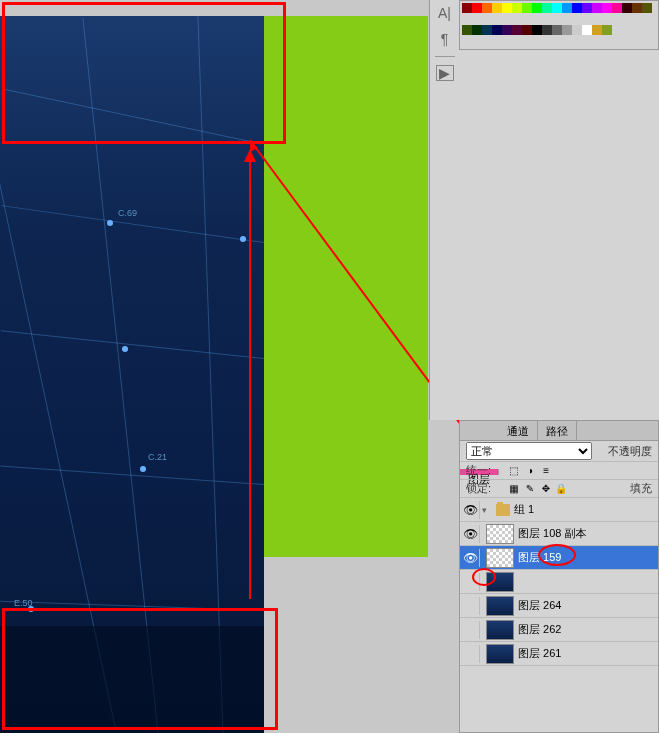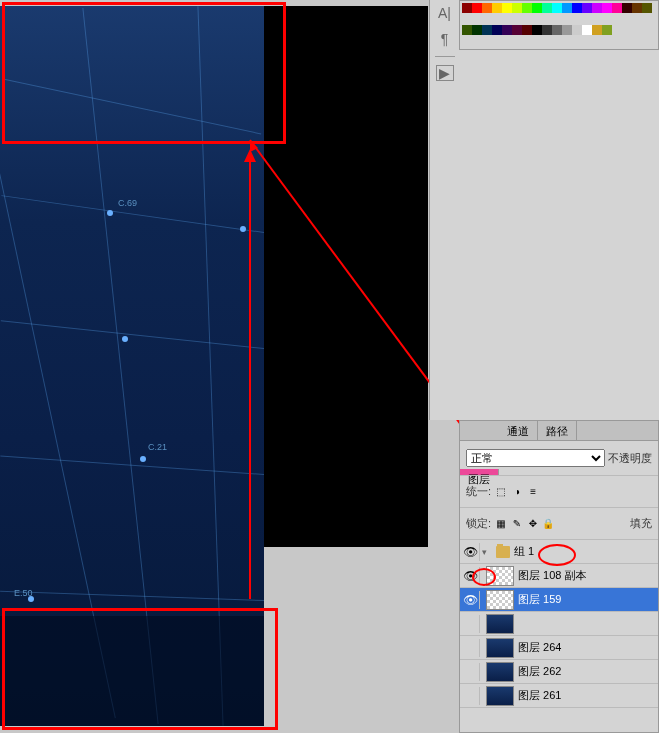--- a/index.html
+++ b/index.html
@@ -1,18 +1,18 @@
 <!DOCTYPE html>
 <html><head>
 <meta charset="utf-8">
 <style>
 * { margin: 0; padding: 0; box-sizing: border-box; }
 body { width: 659px; height: 733px; background: #c8c8c8; font-family: Arial, sans-serif; font-size: 11px; overflow: hidden; position: relative; }
 
-.canvas-area { position: absolute; left: 0; top: 6px; width: 428px; height: 541px; background: #000000; }
+.canvas-area { position: absolute; left: 0; top: 16px; width: 428px; height: 541px; background: #84cc16; }
 .canvas { position: absolute; left: 0; top: 0; width: 264px; height: 720px; background: linear-gradient(180deg, #1a3a6e 0%, #0d2550 30%, #0a1f48 60%, #061838 100%); overflow: hidden; }
 .grid-line { position: absolute; background: rgba(100,180,255,0.3); }
 .grid-node { position: absolute; width: 6px; height: 6px; background: #6ab0ff; border-radius: 50%; }
 .grid-label { position: absolute; color: #5a90c0; font-size: 9px; }
 .bottom-dark { position: absolute; bottom: 0; left: 0; width: 264px; height: 110px; background: rgba(0,10,30,0.6); }
 
 .red-box { position: absolute; border: 3px solid #ff0000; pointer-events: none; }
 .red-arrow { position: absolute; pointer-events: none; }
 
 .sidebar { position: absolute; right: 200px; top: 0; width: 30px; height: 420px; background: #d4d4d4; border-left: 1px solid #999; display: flex; flex-direction: column; align-items: center; padding-top: 4px; gap: 8px; }
@@ -20,21 +20,21 @@
 
 .swatches { position: absolute; right: 0; top: 0; width: 200px; height: 50px; background: #d4d4d4; border: 1px solid #999; display: flex; flex-wrap: wrap; padding: 2px; }
 .swatch { width: 10px; height: 10px; margin: 0; }
 
 .right-gray { position: absolute; right: 0; top: 50px; width: 200px; height: 370px; background: #d4d4d4; }
 
 .layers-panel { position: absolute; right: 0; bottom: 0; width: 200px; height: 313px; background: #d4d4d4; border: 1px solid #999; display: flex; flex-direction: column; }
 .panel-tabs { display: flex; background: #c0c0c0; height: 20px; border-bottom: 1px solid #999; }
 .panel-tab { padding: 3px 8px; font-size: 11px; cursor: pointer; border-right: 1px solid #999; }
 .panel-tab.active { background: #ec4899; margin-top: 48px; }
-.panel-row { display: flex; align-items: center; padding: 8px 6px; gap: 3px; font-size: 11px; border-bottom: 1px solid #bbb; }
+.panel-row { display: flex; align-items: center; padding: 1px 6px; gap: 16px; font-size: 11px; border-bottom: 1px solid #bbb; }
 .panel-row select { flex: 1; font-size: 11px; height: 18px; }
 .panel-row .label { color: #333; text-align: right; }
 .lock-icons { display: flex; gap: 2px; }
 .lock-icons span { width: 14px; height: 14px; display: flex; align-items: center; justify-content: center; font-size: 10px; }
 
 .layers-list { flex: 1; overflow-y: auto; background: #d4d4d4; }
 .layer-row { display: flex; align-items: center; height: 24px; padding: 0 2px; border-bottom: 1px solid #bbb; cursor: pointer; }
 .layer-row.selected { background: #3875d7; color: white; }
 .layer-eye { width: 18px; height: 18px; display: flex; align-items: center; justify-content: center; border-right: 1px solid #bbb; margin-right: 2px; font-size: 12px; }
 .layer-thumb { width: 28px; height: 20px; margin: 0 4px; border: 1px solid #888; background: #fff; position: relative; display: inline-block; }

